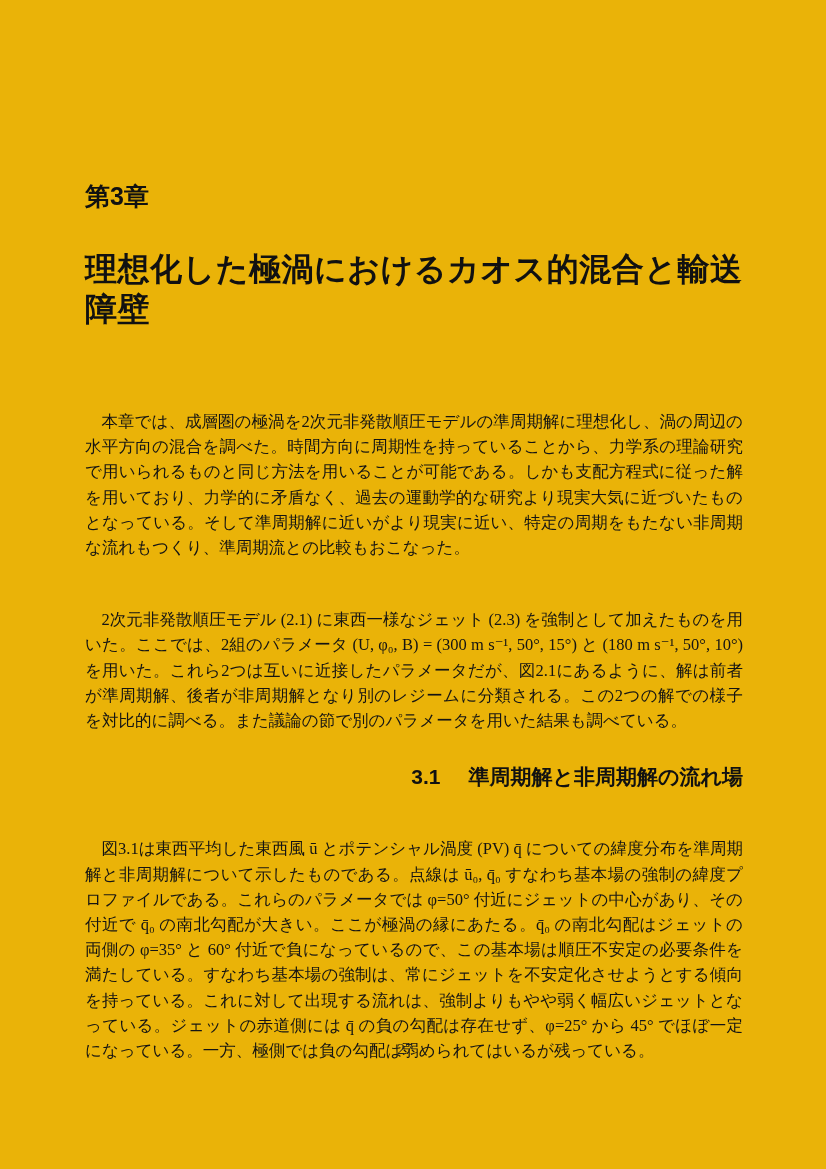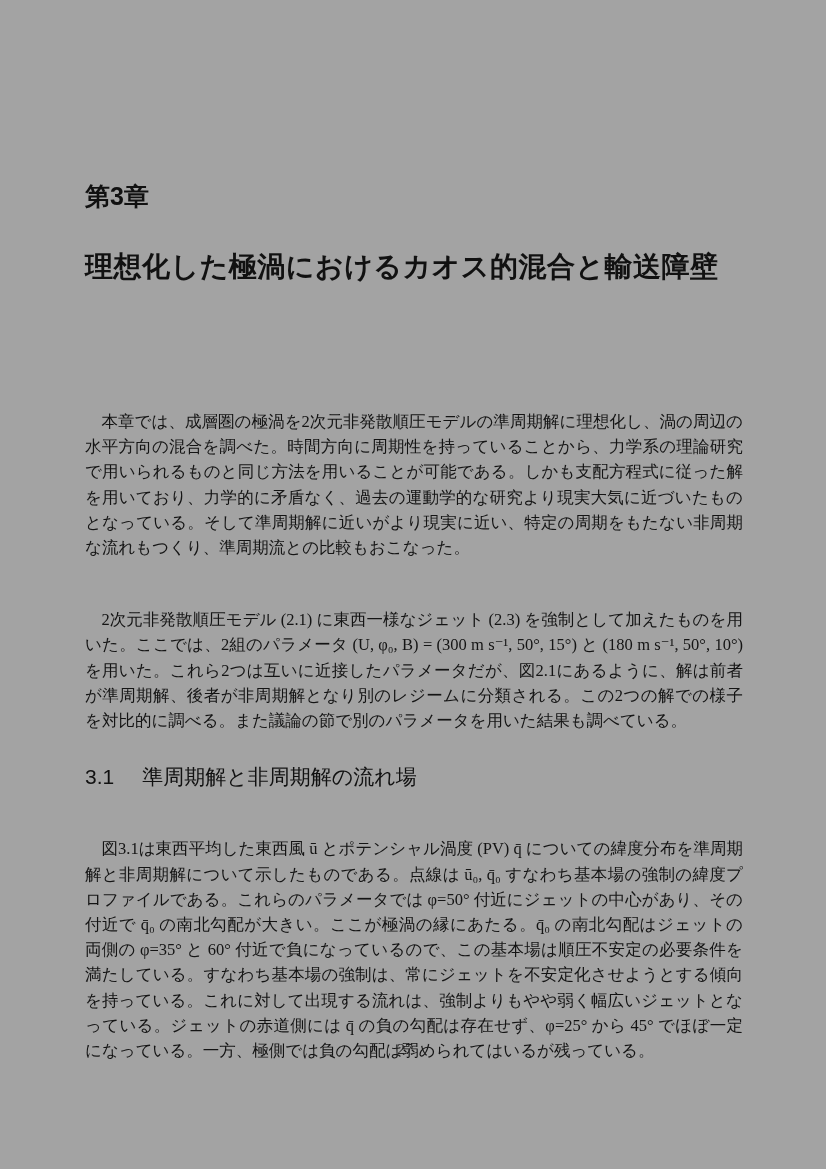--- a/index.html
+++ b/index.html
@@ -7,41 +7,41 @@
     width: 826px;
     height: 1169px;
     background: #ffffff;
     font-family: "Liberation Serif", "DejaVu Serif", serif;
     color: #1a1a1a;
   }
   .page {
     position: relative;
     width: 826px;
     height: 1169px;
-    background: #a3a3a3;
+    background: #eab308;
     overflow: hidden;
   }
   .chapter-label {
     position: absolute;
     left: 85px;
     top: 181px;
     font-family: "Liberation Sans", "DejaVu Sans", sans-serif;
     font-weight: bold;
     font-size: 25px;
     line-height: 1.2;
     color: #111;
   }
   .chapter-title {
     position: absolute;
     left: 85px;
     top: 249px;
     width: 660px;
     font-family: "Liberation Sans", "DejaVu Sans", sans-serif;
     font-weight: bold;
-    font-size: 28px;
+    font-size: 32px;
     line-height: 1.25;
     letter-spacing: 0.5px;
     color: #111;
   }
   .body-copy {
     position: absolute;
     left: 85px;
     top: 362px;
     width: 658px;
     font-size: 16.5px;
@@ -49,28 +49,28 @@
     text-align: justify;
     text-justify: inter-ideograph;
     color: #141414;
   }
   .para {
     text-indent: 1em;
     margin-top: 47px;
   }
   .section-heading {
     font-family: "Liberation Sans", "DejaVu Sans", sans-serif;
-    font-weight: normal;
+    font-weight: bold;
     font-size: 21px;
     line-height: 1.2;
     margin-top: 31px;
     margin-bottom: 25px;
     color: #111;
     text-indent: 0;
-    text-align: left;
+    text-align: right;
   }
   .section-number {
     display: inline-block;
     margin-right: 28px;
   }
   .page-number {
     position: absolute;
     top: 1040px;
     left: 76px;
     width: 658px;

